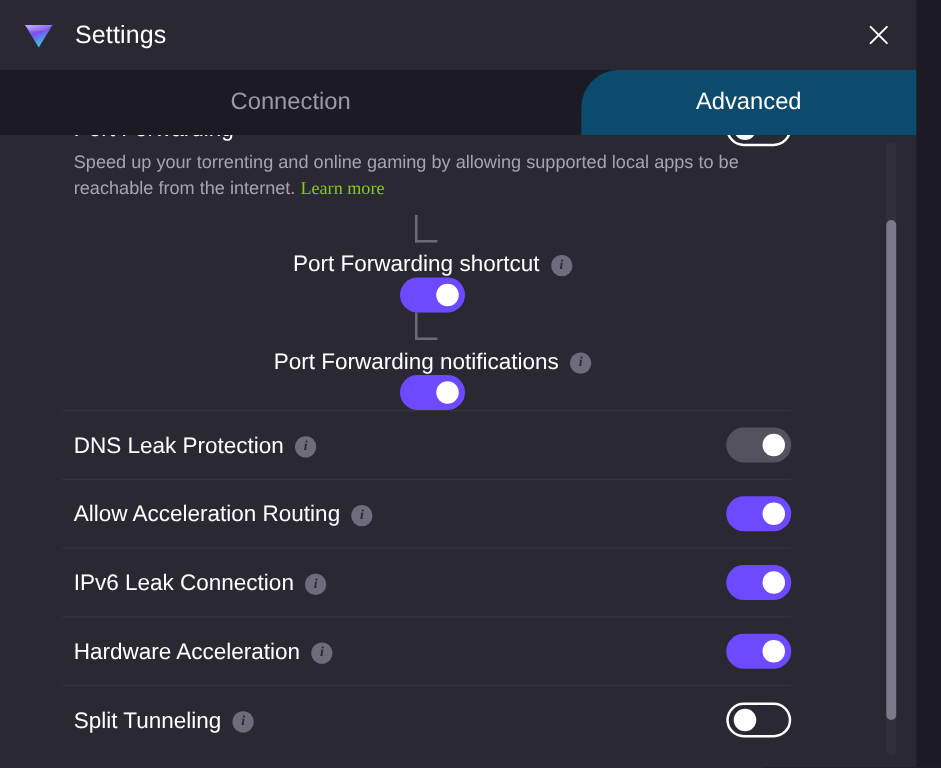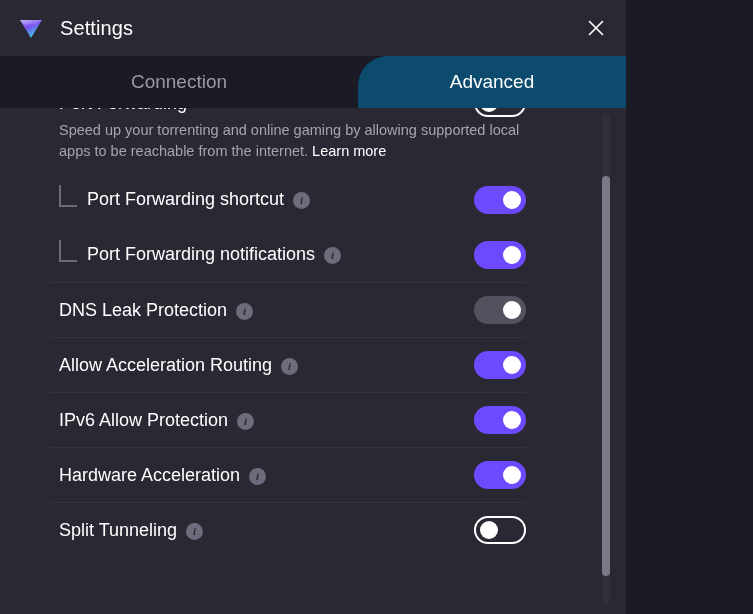--- a/index.html
+++ b/index.html
@@ -5,21 +5,21 @@
   * { box-sizing: border-box; margin: 0; padding: 0; }
   html, body {
     width: 753px; height: 614px;
     background: #1c1a25;
     font-family: "Liberation Sans", sans-serif;
     overflow: hidden;
   }
 
   .window {
     position: relative;
-    width: 626px; height: 614px;
+    width: 733px; height: 614px;
     background: #2a2833;
     display: flex; flex-direction: column;
   }
 
   
   .titlebar {
     height: 56px;
     background: #2a2833;
     display: flex; align-items: center;
     flex: 0 0 56px;
@@ -103,43 +103,44 @@
     font-size: 18px;
     display: flex;
     align-items: center;
     gap: 9px;
   }
   .row-label.heading { font-size: 18px; }
 
   .row-spacer { flex: 1 1 auto; }
 
   
-  .sub-row { padding-left: 9px; }
+  .sub-row { padding-left: 9px; flex-direction: column; }
   .tree-mark {
     width: 18px;
     height: 22px;
     border-left: 2px solid #6c6a78;
     border-bottom: 2px solid #6c6a78;
     margin-right: 10px;
     margin-bottom: 7px;
     flex: 0 0 auto;
   }
 
   .desc {
     margin: 0 50px 0 59px;
     color: #a6a4b2;
     font-size: 14.5px;
     line-height: 21px;
     max-width: 580px;
     padding-bottom: 10px;
   }
   .desc a {
-    color: #ffffff;
+    color: #84cc16;
     text-decoration: none;
     cursor: pointer;
+    font-family: Liberation Serif, serif;
   }
 
   
   .info-icon {
     width: 17px; height: 17px;
     border-radius: 50%;
     background: #6d6b7c;
     color: #2a2833;
     font-size: 11px;
     font-weight: bold;
@@ -297,21 +298,21 @@
           <span class="info-icon">i</span>
         </div>
         <div class="row-spacer"></div>
         <div class="toggle on">
           <div class="knob"></div>
         </div>
       </div>
 
       <div class="row divided">
         <div class="row-label">
-          <span>IPv6 Allow Protection</span>
+          <span>IPv6 Leak Connection</span>
           <span class="info-icon">i</span>
         </div>
         <div class="row-spacer"></div>
         <div class="toggle on">
           <div class="knob"></div>
         </div>
       </div>
 
       <div class="row divided">
         <div class="row-label">

